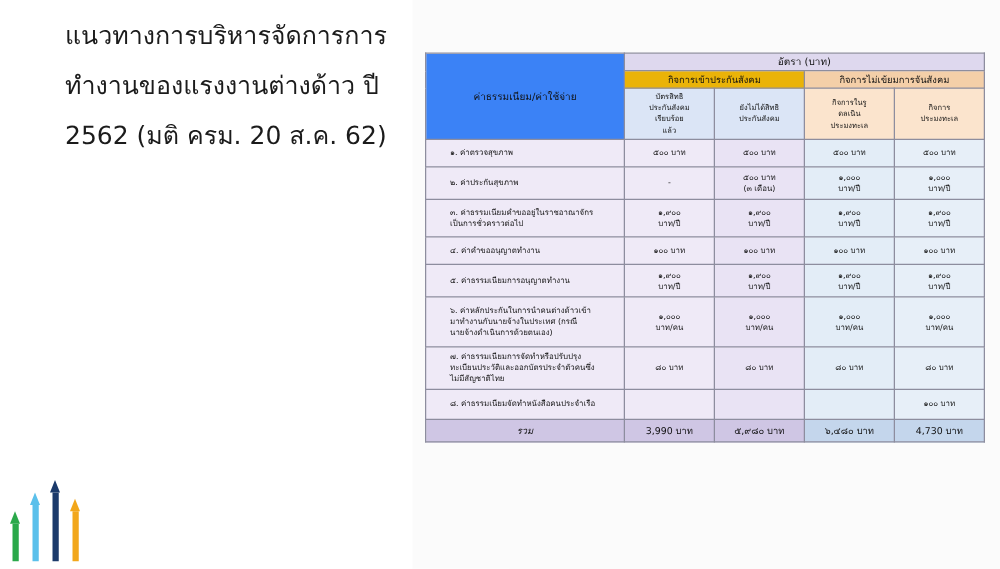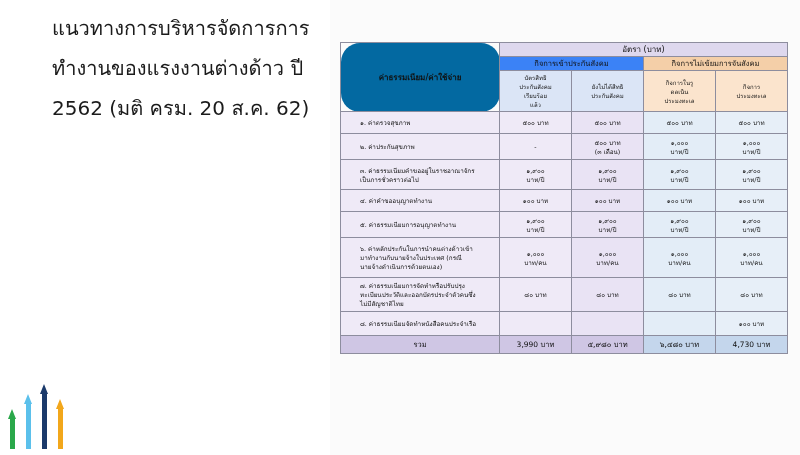--- a/index.html
+++ b/index.html
@@ -101,35 +101,34 @@
     font-size: 6.5px;
     color: #101010;
   }
   table.fee th, table.fee td {
     border: 1px solid #8d8d9e;
     padding: 2px 19px;
     vertical-align: middle;
     line-height: 9px;
   }
   th.h-fee {
-    background: #0369a1;
+    background: #3b82f6;
     text-align: center;
     font-size: 8px;
-    font-weight: bold;
+    font-weight: normal;
     width: 120px;
-    border-radius: 19px;
   }
   th.h-rate {
     background: #ded8ee;
     text-align: center;
     font-size: 8px;
     font-weight: normal;
   }
   th.h-sso {
-    background: #3b82f6;
+    background: #eab308;
     text-align: center;
     font-size: 7.5px;
     font-weight: normal;
   }
   th.h-nonsso {
     background: #f4cfa8;
     text-align: center;
     font-size: 7.5px;
     font-weight: normal;
   }
@@ -161,20 +160,21 @@
   td.val.c2 { background: #e9e3f4; }
   td.val.c3 { background: #e3edf7; }
   td.val.c4 { background: #e7eff8; }
   tr.total td {
     background: #cfc6e4;
     text-align: center;
     font-size: 7.5px;
     padding: 4px 3px;
   }
   tr.total td.total-label {
+    font-style: italic;
   }
   tr.total td.c3, tr.total td.c4 { background: #c4d6ec; text-align: center; }
 </style>
 </head>
 <body>
 
 <div class="left-panel">
   <div class="left-title">แนวทางการบริหารจัดการการทำงานของแรงงานต่างด้าว ปี 2562 (มติ ครม. 20 ส.ค. 62)</div>
 
   <div class="arrows">

